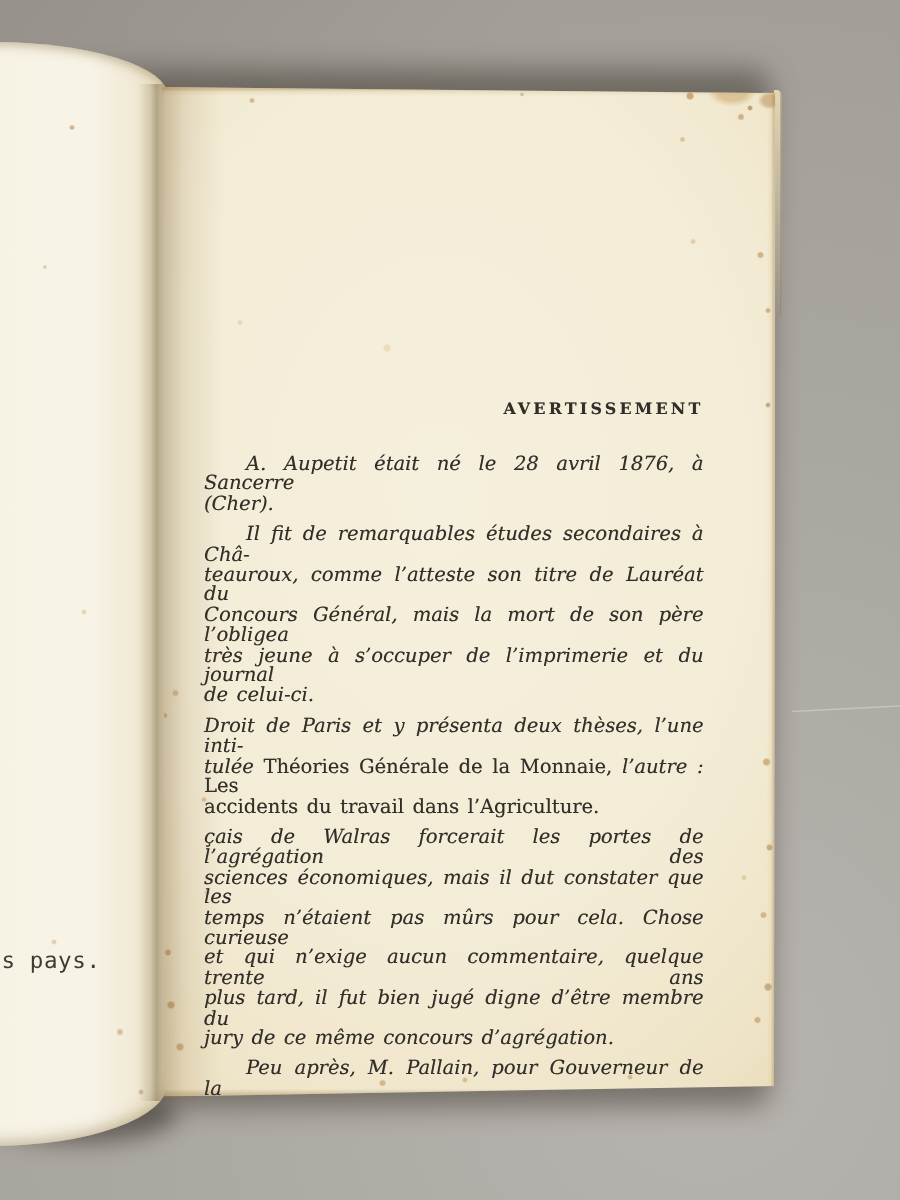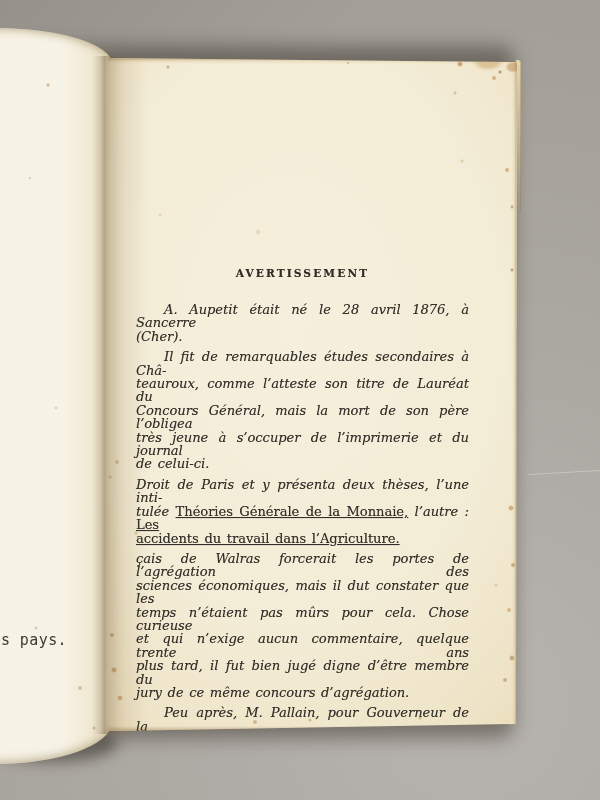--- a/index.html
+++ b/index.html
@@ -115,35 +115,35 @@
       rgba(120,95,55,.2) 15%,
       rgba(92,72,38,.38) 23%,
       rgba(120,95,55,.2) 33%,
       rgba(140,115,70,.08) 55%,
       rgba(140,115,70,0) 100%);
   }
 
   
   .page-heading {
     position:absolute; left:28px; top:209px; width:333px;
-    text-align:center; font-weight:bold; font-size:10.5px;
+    text-align:right; font-weight:bold; font-size:10.5px;
     letter-spacing:2.2px; color:var(--ink,#2e2b26);
     text-shadow:.2px .2px .3px rgba(40,35,28,.5);
   }
   .page-body {
     position:absolute; left:28px; top:245px; width:333px;
     font-style:italic; font-size:13px; line-height:13.4px;
     color:var(--ink,#312e29); word-spacing:1.5px;
     text-shadow:.2px .2px .3px rgba(40,35,28,.45);
   }
   .para + .para { margin-top:7px; }
   .tline { text-align:justify; text-align-last:justify; }
   .tline.last { text-align-last:left; }
   .tline.first { text-indent:28px; }
-  .roman { font-style:normal;text-decoration:underline; }
+  .roman { font-style:normal; }
 </style>
 </head>
 <body>
 
 <div class="stage">
 
   <div class="backdrop">
     <div class="backdrop-scratch"></div>
   </div>
 

